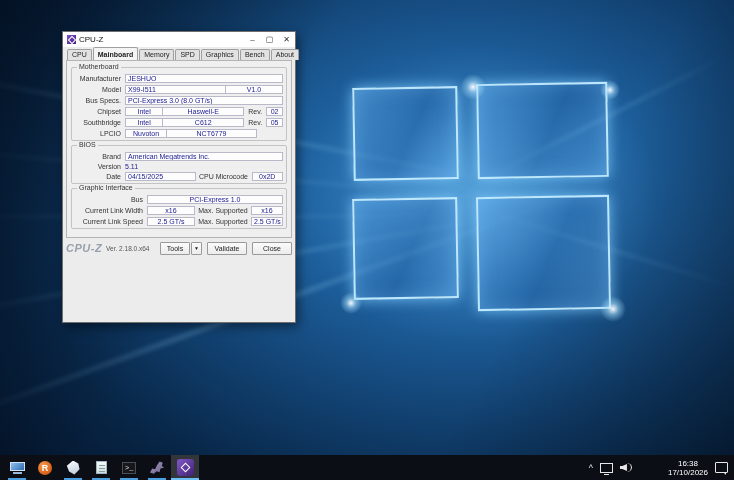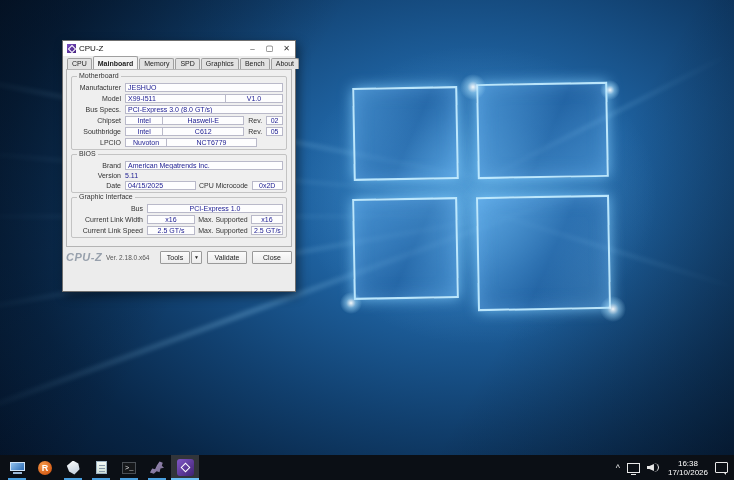--- a/index.html
+++ b/index.html
@@ -17,21 +17,21 @@
   .logo-glow { position:absolute; left:298px; top:45px; width:360px; height:300px;
     background:radial-gradient(closest-side, rgba(150,215,255,0.38), rgba(140,205,255,0.12) 55%, rgba(0,0,0,0)); }
   .pane { position:absolute; border:2px solid rgba(195,236,255,0.95);
     background:linear-gradient(115deg, rgba(98,175,238,0.50), rgba(28,86,156,0.26) 55%, rgba(98,175,238,0.42));
     box-shadow:0 0 14px rgba(130,205,255,0.8), inset 0 0 18px rgba(120,190,250,0.35);
     transform:rotate(-1deg); }
   .flare { position:absolute; border-radius:50%;
     background:radial-gradient(closest-side, rgba(255,255,255,0.95), rgba(170,225,255,0.5) 45%, rgba(0,0,0,0)); }
 
   
-  .window { position:absolute; left:62px; top:40px; width:234px; height:252px;
+  .window { position:absolute; left:62px; top:31px; width:234px; height:292px;
     background:#ececec; border:1px solid #6f6f6f; box-shadow:3px 4px 10px rgba(0,0,0,0.45);
     font-size:7.5px; color:#222; }
   .titlebar { height:15px; background:#ffffff; display:flex; align-items:center; }
   .app-ico { width:9px; height:9px; margin:0 3px 0 4px; background:linear-gradient(135deg,#7a4fc4,#47237e); position:relative; }
   .app-ico::after { content:""; position:absolute; left:2px; top:2px; width:4px; height:4px; border:1px solid #fff; transform:rotate(45deg); }
   .t-title { font-size:8px; color:#111; flex:1; }
   .t-btn { width:17px; height:15px; text-align:center; line-height:15px; font-size:8px; color:#333; }
 
   .tabs { display:flex; padding:2px 0 0 4px; height:13px; }
   .tab { font-size:7px; padding:1px 4px 0 4px; border:1px solid #9f9f9f; border-bottom:none; background:#e2e2e2;
@@ -88,21 +88,21 @@
 
   .tb-tray { margin-left:auto; display:flex; align-items:center; gap:7px; padding-right:6px; color:#fff; }
   .chev { font-size:9px; color:#e8e8e8; line-height:10px; }
   .ico-net { width:13px; height:10px; border:1px solid #e8e8e8; position:relative; }
   .ico-net::after { content:""; position:absolute; left:3px; bottom:-3px; width:5px; height:1px; background:#e8e8e8; }
   .ico-vol { position:relative; width:14px; height:11px; }
   .ico-vol .spk { position:absolute; left:0; top:2px; width:7px; height:7px; background:#e8e8e8;
     clip-path:polygon(0 30%, 35% 30%, 100% 0, 100% 100%, 35% 70%, 0 70%); }
   .ico-vol .wav { position:absolute; right:2px; top:1px; width:8px; height:9px; border:1px solid #e8e8e8;
     border-left:none; border-top:none; border-bottom:none; border-radius:0 70% 70% 0/0 50% 50% 0; }
-  .clock { text-align:center; font-size:8px; line-height:9px; color:#fff; }
+  .clock { text-align:center; font-size:8px; line-height:9px; color:#fff;margin-left:27px; }
   .ico-notif { width:13px; height:11px; border:1px solid #e8e8e8; border-radius:1px; position:relative; background:transparent; }
   .ico-notif::after { content:""; position:absolute; right:1px; bottom:-3px; width:0; height:0;
     border-left:3px solid transparent; border-top:3px solid #e8e8e8; }
 </style>
 </head>
 <body>
 
 <div class="desktop">
   <div class="vignette"></div>
 

